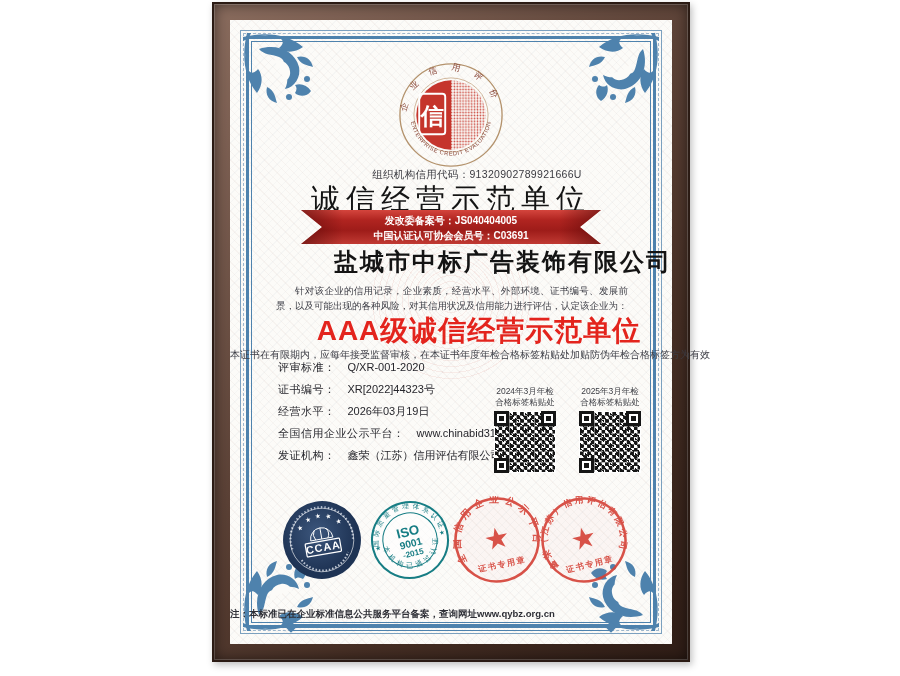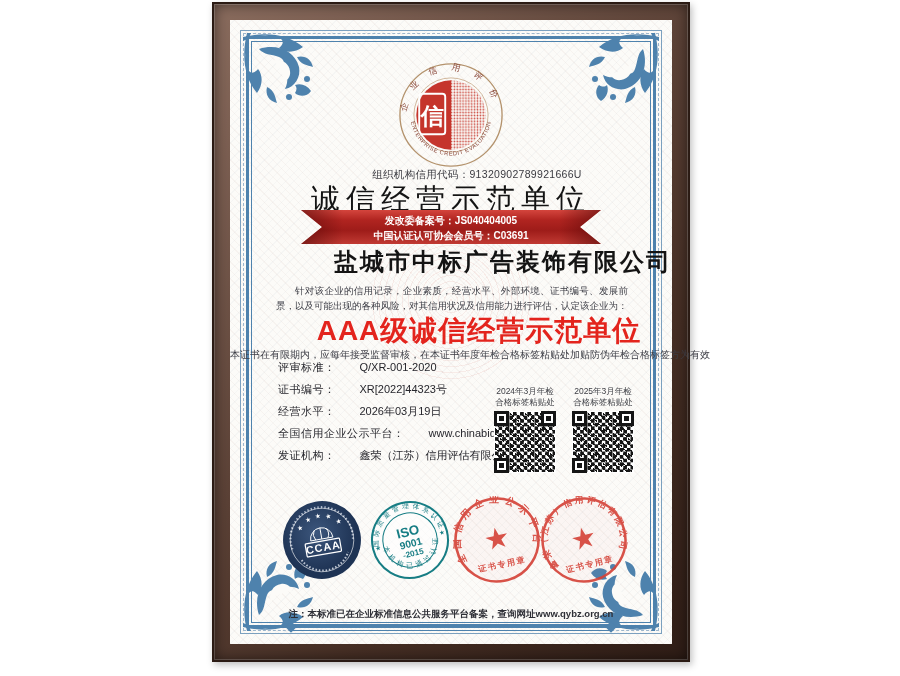--- a/index.html
+++ b/index.html
@@ -58,43 +58,43 @@
   .para { position:absolute; top:264px; left:46px; width:352px; margin:0; font-size:9.5px;
     line-height:1.55; color:#3c3d45; text-align:justify; text-indent:2em; }
   .rating { position:absolute; top:292px; left:0; width:100%; margin:0; text-align:center;
     font-size:28px; font-weight:900; letter-spacing:1px; color:#e3241d;padding-left:28px; }
   .vnote { position:absolute; top:328px; left:0; width:100%; margin:0; text-align:center;
     font-size:10px; color:#3c3d45; white-space:nowrap; }
   
   .details { position:absolute; left:48px; top:340px; width:250px; }
   .drow { height:22px; font-size:11px; color:#26262c; white-space:nowrap; font-weight:500; }
   .dlabel { letter-spacing:.5px; }
-  .dvalue { margin-left:14px;padding-left:10px; }
-  
-  .qr-area { position:absolute; left:262px; top:366px; display:flex; gap:12px; }
+  .dvalue { margin-left:2px;padding-left:10px; }
+  
+  .qr-area { position:absolute; left:262px; top:366px; display:flex; gap:19px; }
   .qr-col { width:66px; text-align:center; }
   .qr-label { font-size:8.5px; line-height:1.3; color:#3f4046; margin-bottom:3px; }
   .qr-label span { display:block; }
   .qr { position:relative; width:62px; height:62px; margin:0 auto; background:#ffffff; }
   .qr-px { position:absolute; inset:1px;
     background-image:
       repeating-conic-gradient(#151515 0% 25%, transparent 25% 50%),
       repeating-conic-gradient(transparent 0% 35%, #151515 35% 50%);
     background-size:7.2px 7.2px, 5px 5px; background-position:0 0, 2px 3px; }
   .qr i { position:absolute; width:15px; height:15px; border:3px solid #151515; background:#ffffff; box-sizing:border-box; }
   .qr i::after { content:""; position:absolute; inset:2px; background:#151515; }
   .qr .tl { left:0; top:0; } .qr .tr { right:0; top:0; } .qr .bl-f { left:0; bottom:0; }
   
   .seal { position:absolute; }
   .seal-ccaa { left:51px;  top:479px; width:82px; height:82px; }
   .seal-iso  { left:140px; top:480px; width:80px; height:80px; }
   .seal-red1 { left:223px; top:476px; width:88px; height:88px; }
   .seal-red2 { left:310px; top:476px; width:88px; height:88px; }
   
-  .footer-note { position:absolute; top:588px; left:0; width:100%; text-align:center;
+  .footer-note { position:absolute; top:588px; left:0; width:100%; text-align:left;
     font-size:9.5px; font-weight:600; color:#2e2f36; }
   .divider { position:absolute; top:604px; left:61px; width:320px; height:4px;
     border-top:2px solid #4e82ad; border-bottom:1px solid #4e82ad; }
   .divider::before,.divider::after { content:""; position:absolute; top:-3px; width:8px; height:8px;
     background:#4e82ad; transform:rotate(45deg); }
   .divider::before { left:-4px; } .divider::after { right:-4px; }
 </style>
 </head>
 <body>
 

